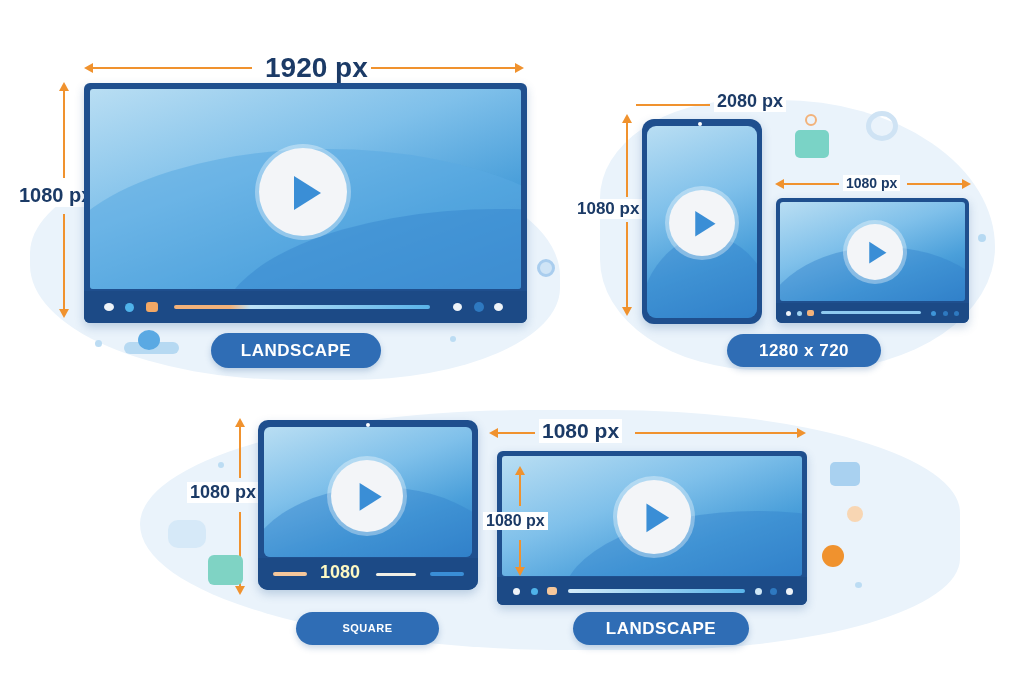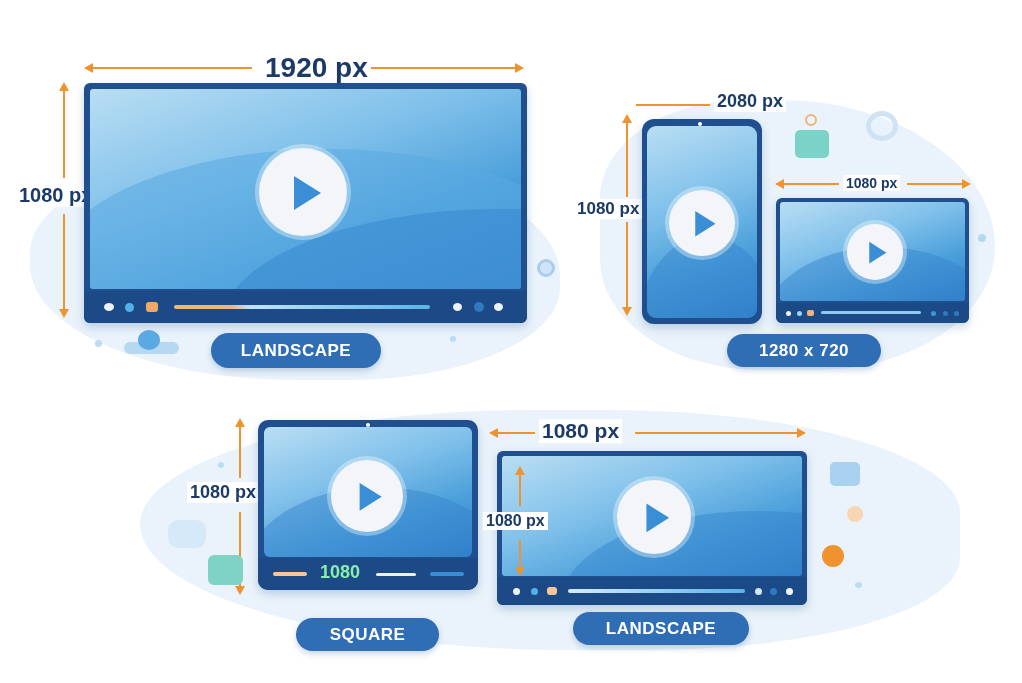--- a/index.html
+++ b/index.html
@@ -145,31 +145,31 @@
     <div class="screen" style="left:6px;top:7px;width:208px;height:130px;border-radius:6px;">
       <div class="wave" style="top:60px;height:180px;background:rgba(50,130,205,0.45);"></div>
       <div class="play" style="left:67px;top:33px;width:72px;height:72px;">
         <svg viewBox="0 0 88 88">
             <path d="M35 28 L35 62 L62 45 Z" fill="#3a8ed6"></path>
           </svg>
       </div>
     </div>
     <div class="ctrl" style="height:32px;border-radius:0 0 10px 10px;">
       <div class="bar" style="left:15px;top:14px;width:34px;background:#f5c79b;"></div>
-      <div style="position:absolute;left:62px;top:4px;color:#86efac;font-weight:bold;font-size:18px;">1080</div>
+      <div style="position:absolute;left:62px;top:4px;color:#fef9c3;font-weight:bold;font-size:18px;">1080</div>
       <div class="bar" style="left:118px;top:15px;width:40px;height:3px;background:#f0efe6;"></div>
       <div class="bar" style="left:172px;top:14px;width:34px;background:#3a8ed6;"></div>
     </div>
   </div>
 
   <div class="dot" style="left:168px;top:520px;width:38px;height:28px;border-radius:10px;background:#d6e9f8;"></div>
   <div class="dot" style="left:208px;top:555px;width:35px;height:30px;border-radius:6px;background:#7fd3c4;"></div>
   <div class="dot" style="left:218px;top:462px;width:6px;height:6px;background:#bcdcf3;"></div>
 
-  <div class="pill" style="left:296px;top:612px;width:143px;height:33px;line-height:33px;font-size:17px;margin-top:6px;">SQUARE</div>
+  <div class="pill" style="left:296px;top:612px;width:143px;height:33px;line-height:33px;font-size:11px;">SQUARE</div>
 </div>
 
 <div>
   <div class="arr-l" style="left:489px;top:428px;"></div>
   <div class="hline" style="left:497px;top:432px;width:38px;"></div>
   <div class="hline" style="left:635px;top:432px;width:163px;"></div>
   <div class="arr-r" style="left:797px;top:428px;"></div>
   <div class="dimlabel" style="left:539px;top:419px;font-size:21px;">1080 px</div>
 
   <div class="device" style="left:497px;top:451px;width:310px;height:154px;">

